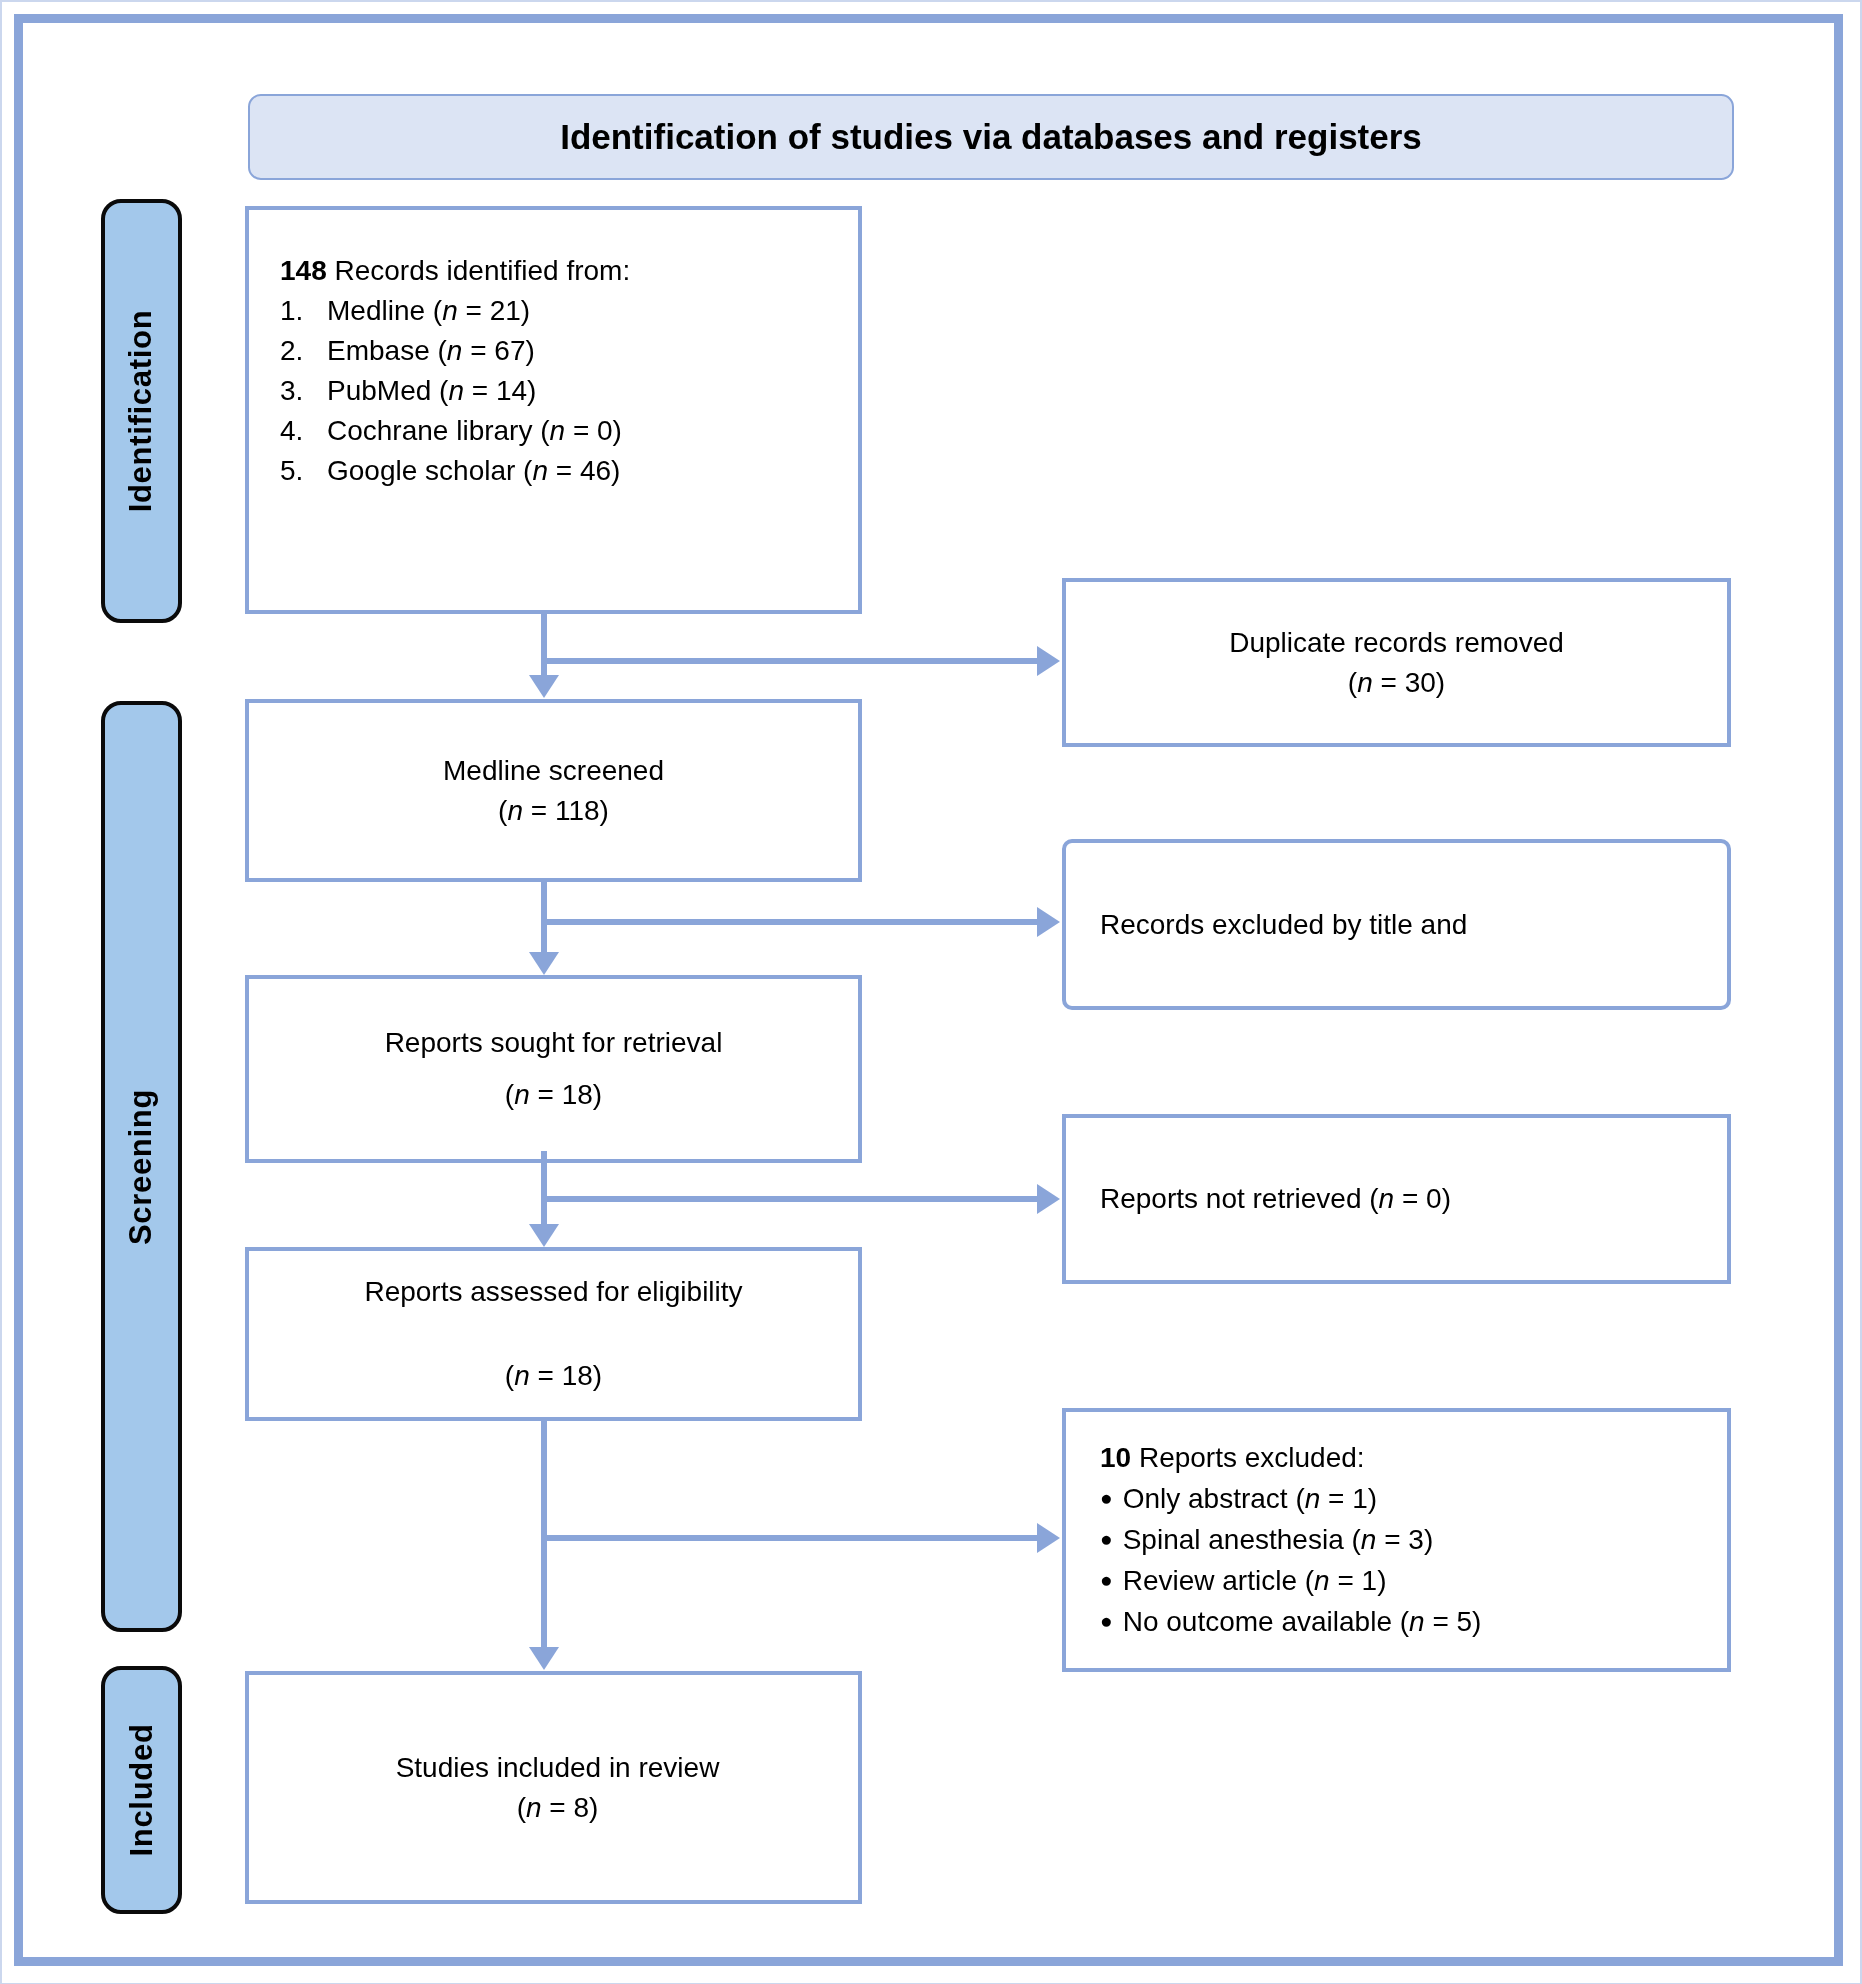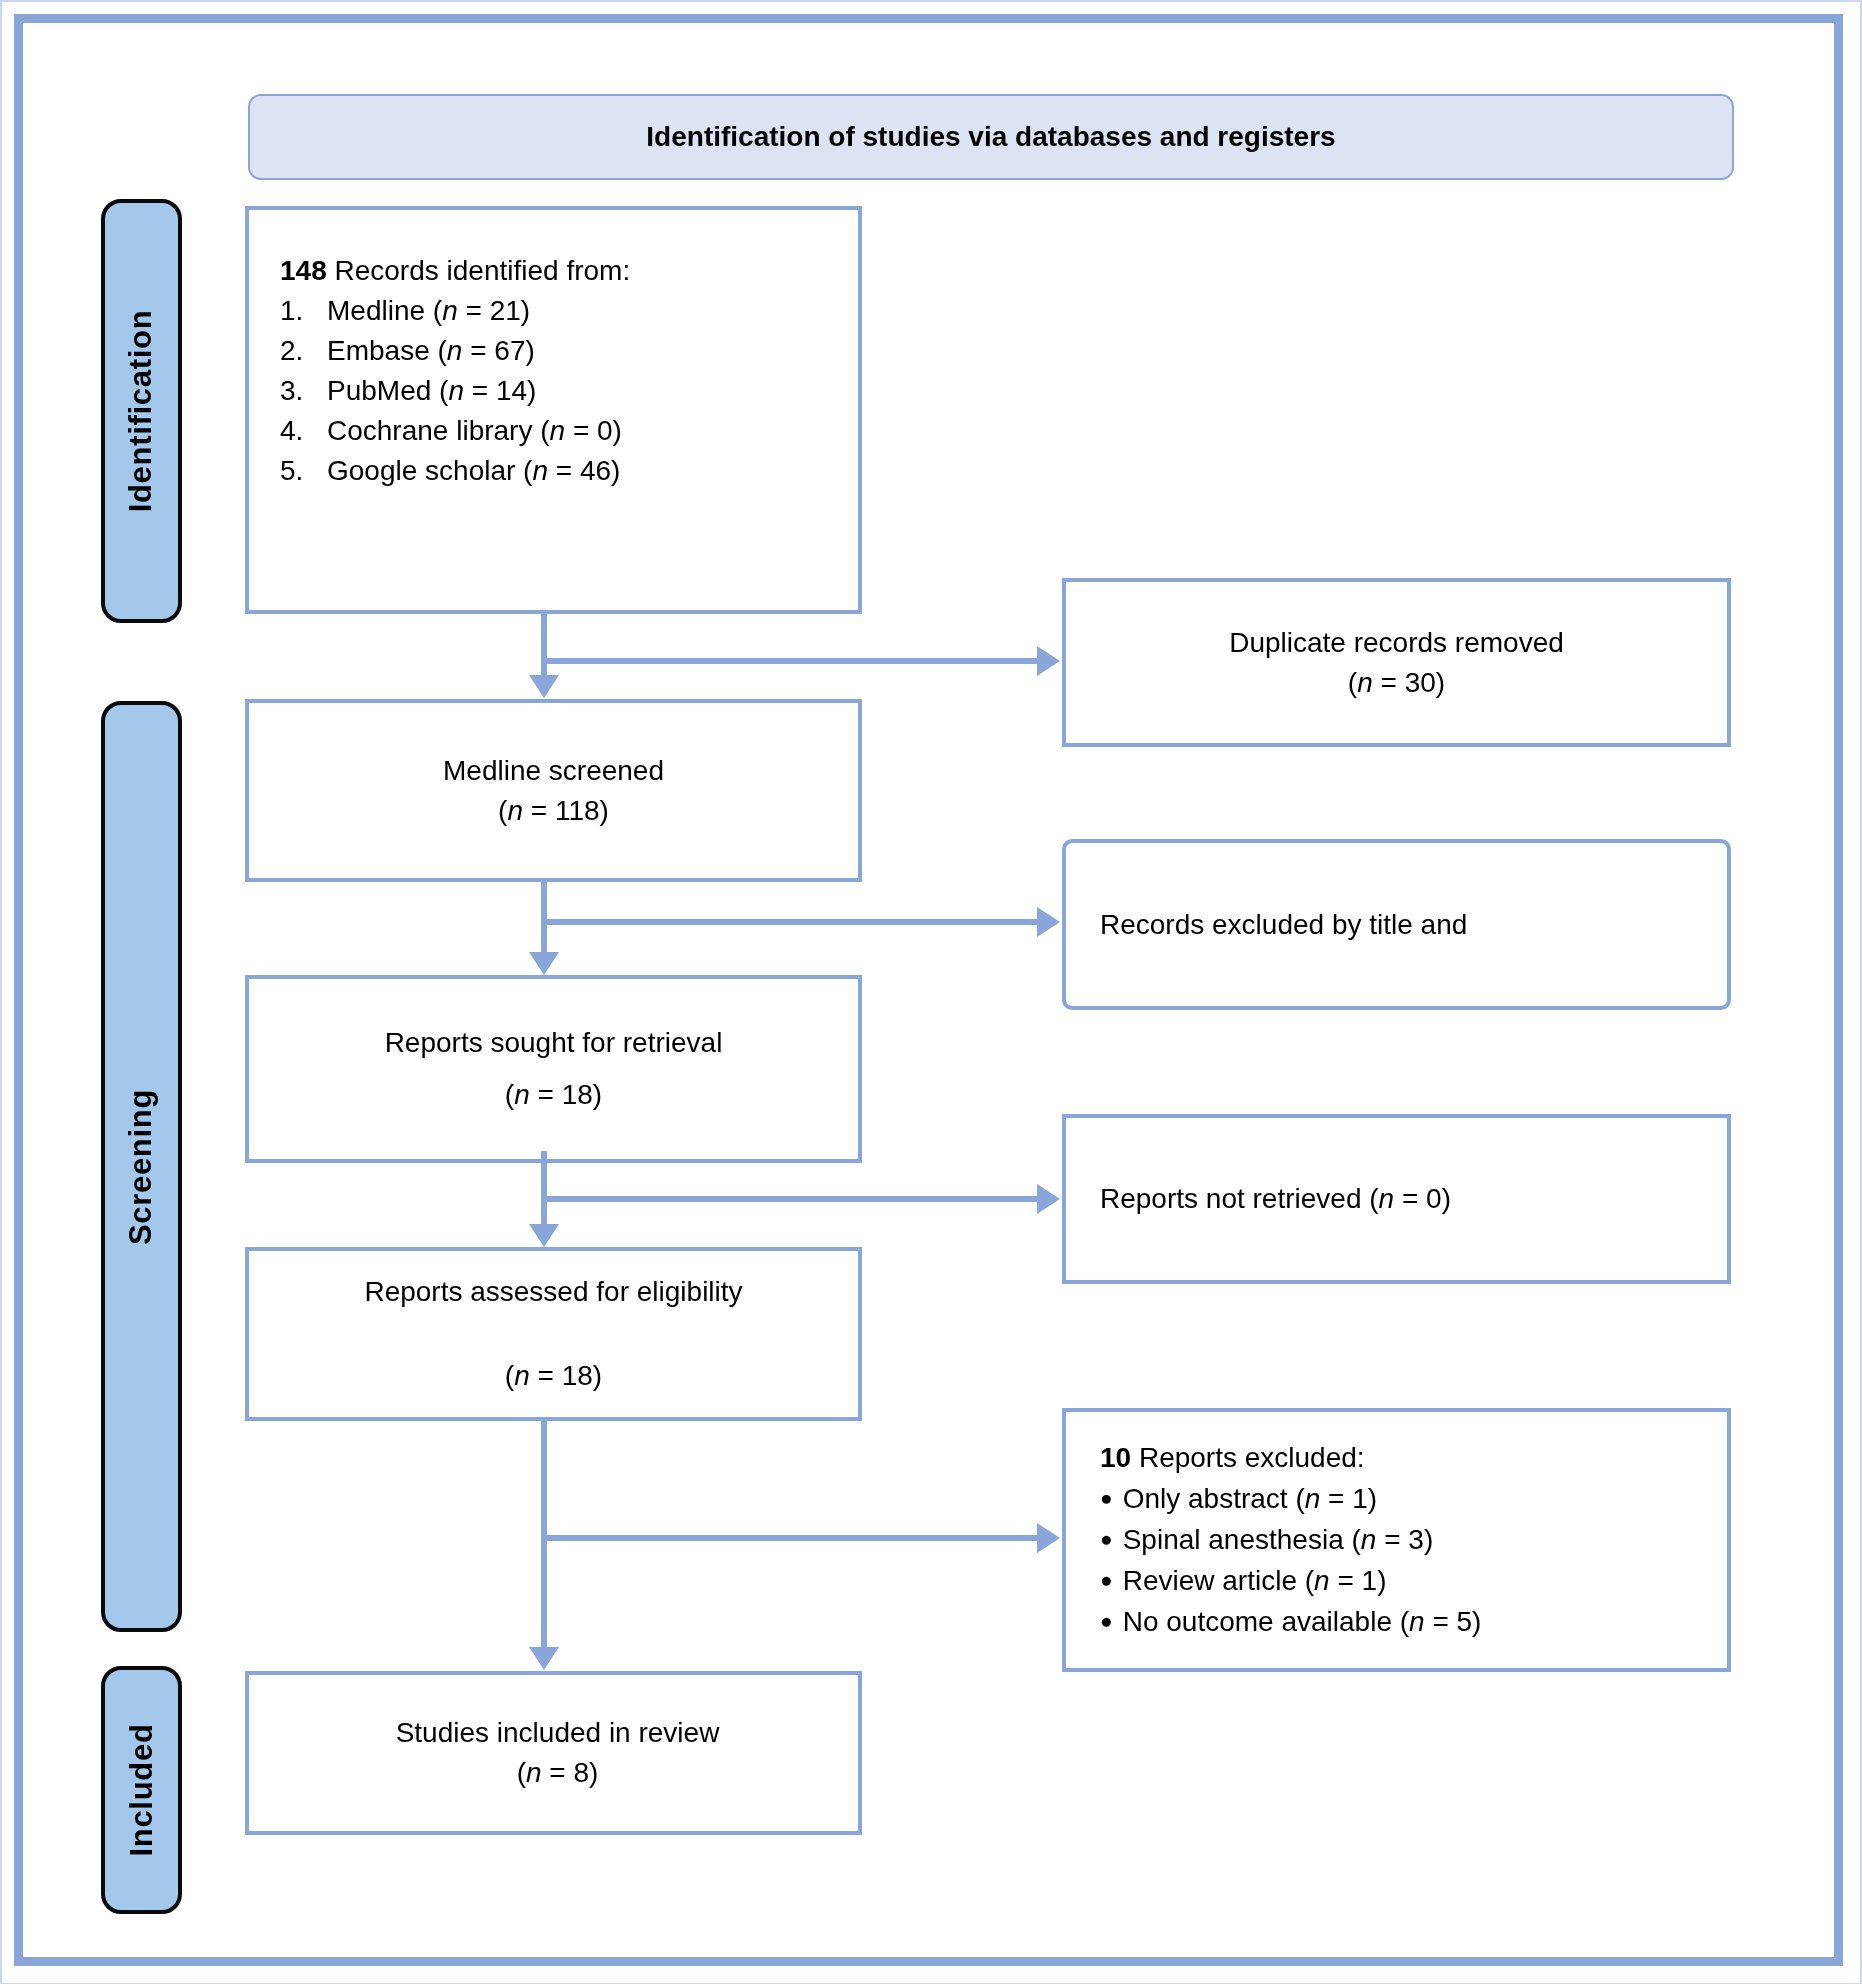--- a/index.html
+++ b/index.html
@@ -6,42 +6,42 @@
   .canvas{position:relative;width:1862px;height:1985px;background:#ffffff;
           font-family:"Liberation Sans",sans-serif;color:#000;overflow:hidden;}
   .edge{position:absolute;inset:0;border:2.1px solid #cbd7ee;box-sizing:border-box;}
   .frame{position:absolute;left:14px;top:14px;width:1829px;height:1952px;
          border:9.2px solid #8aa5d9;box-sizing:border-box;}
 
   
   #header{position:absolute;left:248px;top:94px;width:1486px;height:86px;
           background:#dce4f4;border:2.8px solid #8aa5d9;border-radius:12.8px;
           box-sizing:border-box;display:flex;align-items:center;justify-content:center;
-          font-weight:bold;font-size:28px;}
+          font-weight:bold;font-size:35px;}
 
   
   .sidebar{position:absolute;left:101px;width:81px;background:#a3c8eb;
            border:4.3px solid #0a0a0a;border-radius:20px;box-sizing:border-box;
            display:flex;align-items:center;justify-content:center;}
   .sidebar .vtext{transform:rotate(-90deg);white-space:nowrap;font-weight:bold;
                   font-size:31px;letter-spacing:0.7px;}
   #sb-identification{top:199px;height:424px;}
   #sb-screening{top:701px;height:931px;}
   #sb-included{top:1666px;height:248px;}
 
   
   .flowbox{position:absolute;background:#fff;border:4.3px solid #8aa5d9;
            box-sizing:border-box;font-size:28px;line-height:40px;}
   .center{display:flex;flex-direction:column;align-items:center;justify-content:center;text-align:center;}
   .vcenter{display:flex;flex-direction:column;justify-content:center;}
   #box-identified{left:245px;top:206px;width:617px;height:408px;padding:41px 17px 0 31px;}
   #box-screened{left:245px;top:699px;width:617px;height:183px;}
   #box-sought{left:245px;top:975px;width:617px;height:188px;gap:12px;}
   #box-assessed{left:245px;top:1247px;width:617px;height:174px;gap:44px;}
-  #box-studies{left:245px;top:1671px;width:617px;height:164px;padding-left:8px;}
+  #box-studies{left:245px;top:1671px;width:617px;height:233px;padding-left:8px;}
   #box-dup{left:1062px;top:578px;width:669px;height:169px;}
   #box-rec-excl{left:1062px;top:839px;width:669px;height:171px;padding-left:34px;padding-right:25.5px;border-radius:10px;}
   #box-not-retr{left:1062px;top:1114px;width:669px;height:170px;padding-left:34px;}
   #box-rep-excl{left:1062px;top:1408px;width:669px;height:264px;padding-left:34px;}
 
   .numlist{display:grid;grid-template-columns:47px 1fr;}
   .blt{font-size:21px;margin-right:10px;vertical-align:2.8px;}
   i{font-style:italic;}
   b{font-weight:bold;}
 

